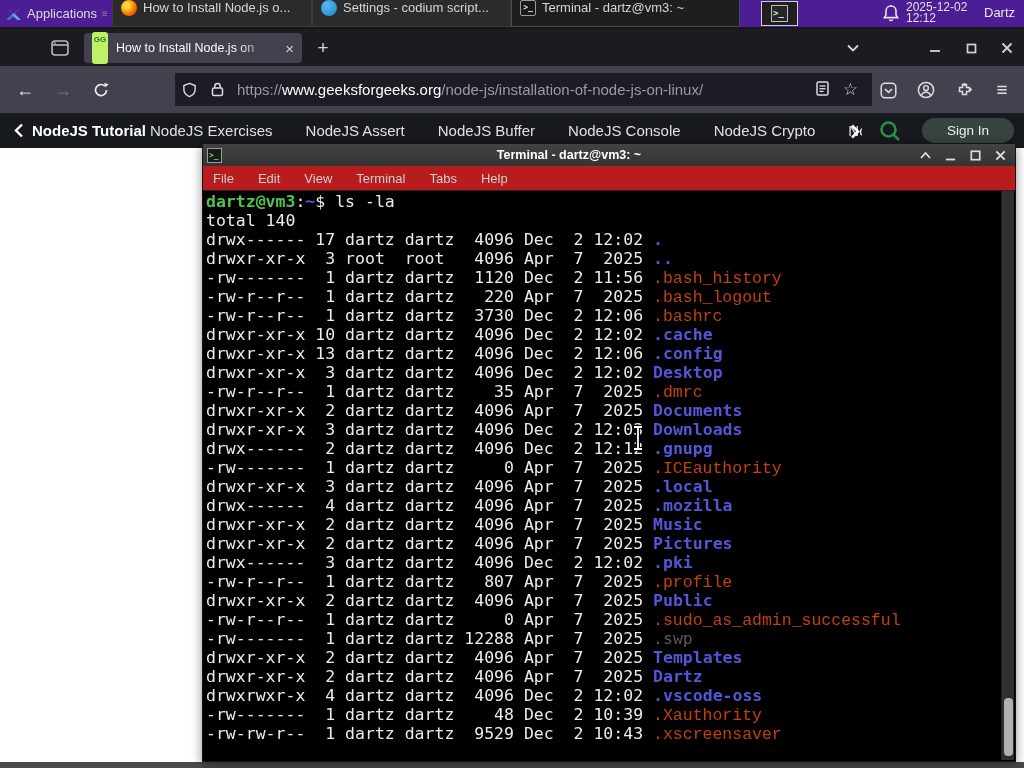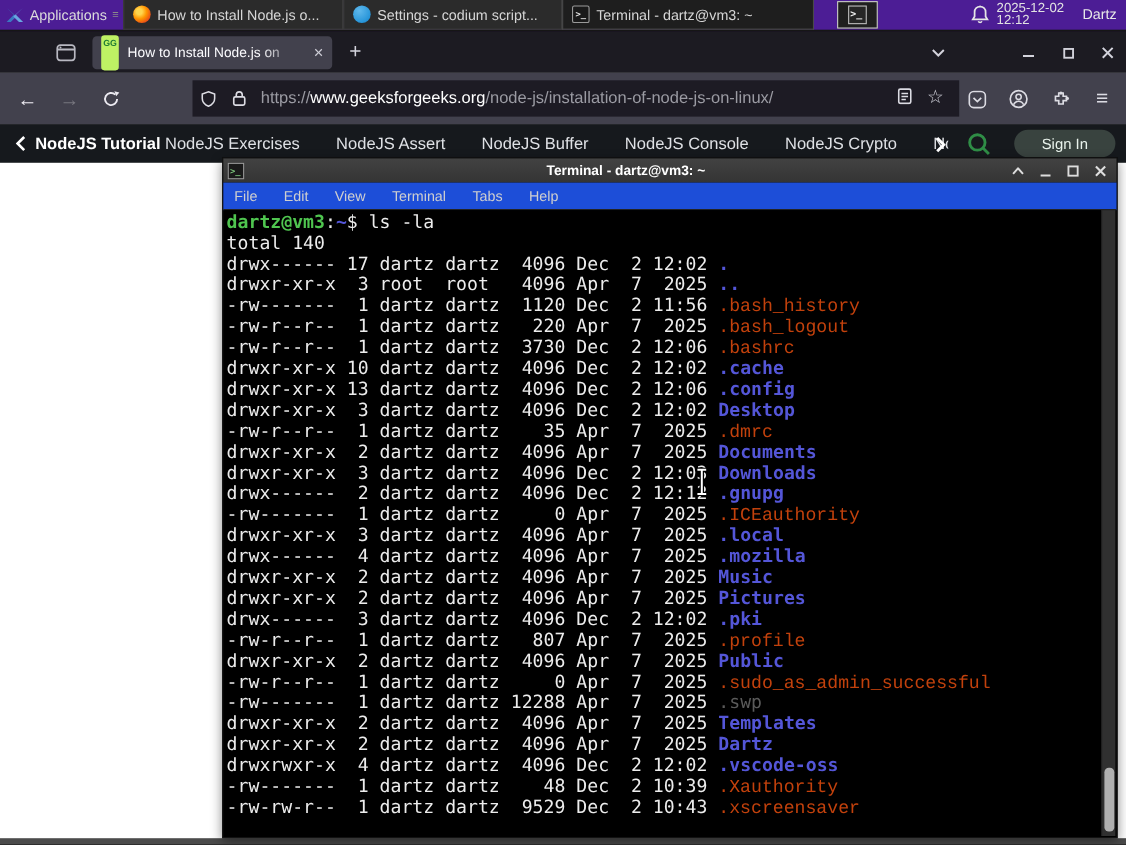--- a/index.html
+++ b/index.html
@@ -6,21 +6,21 @@
   .screen{position:relative;width:1024px;height:768px;overflow:hidden;background:#4b4b4b;
     font-family:"Liberation Sans",sans-serif;-webkit-font-smoothing:antialiased;}
 
   
   .panel{position:absolute;left:0;top:0;width:1024px;height:27px;background:#4c1d95;
     border-bottom:2px solid #161616;color:#dcdcdc;font-size:13px;}
   .app-menu{position:absolute;left:0;top:0;width:112px;height:27px;display:flex;align-items:center;gap:5px;padding-left:5px;box-sizing:border-box;}
   .distro-logo{width:17px;height:15px;flex:0 0 auto;}
   .menu-lines{display:inline-block;width:8px;color:#8a8a8a;font-size:10px;line-height:9px;letter-spacing:0;}
   .window-buttons{position:absolute;left:112px;top:0;height:27px;display:flex;}
-  .win-btn{height:27px;display:flex;align-items:center;gap:6px;padding:0 8px;box-sizing:border-box;
+  .win-btn{height:27px;display:flex;gap:6px;padding:0 8px;box-sizing:border-box;
     background:#2b2b2b;border:1px solid #3c3c3c;border-top:none;color:#d6d6d6;overflow:hidden;white-space:nowrap;}
   .win-btn:nth-child(1){width:200px;}
   .win-btn:nth-child(2){width:199px;}
   .win-btn:nth-child(3){width:229px;background:#1e1e1e;border-color:#4a4a4a;}
   .wb-label{font-size:13px;overflow:hidden;text-overflow:clip;}
   .wicon{width:16px;height:16px;flex:0 0 auto;border-radius:50%;display:inline-flex;align-items:center;justify-content:center;}
   .wicon.ff{background:radial-gradient(circle at 35% 35%,#ffd54d 0 18%,#ff9500 45%,#e5411b 80%);}
   .wicon.cod{background:radial-gradient(circle at 35% 30%,#5fb8ec,#2795d9 70%,#1c6ea6);}
   .wicon.term{border-radius:2px;background:#1a1a1a;border:1px solid #9a9a9a;color:#e8e8e8;
     font:bold 8px/1 "DejaVu Sans Mono",monospace;width:14px;height:14px;}
@@ -78,21 +78,21 @@
   
   .terminal{position:absolute;left:202px;top:143px;width:814px;height:619px;background:#000;
     border:1px solid #141414;box-sizing:border-box;box-shadow:0 3px 10px rgba(0,0,0,.45);}
   .t-titlebar{position:absolute;left:0;top:0;right:0;height:22px;background:linear-gradient(#424242,#343434);
     display:flex;align-items:center;}
   .t-icon{margin-left:4px;width:15px;height:15px;background:#1a1a1a;border:1px solid #9a9a9a;color:#7ec87e;
     font:bold 8px/13px "DejaVu Sans Mono",monospace;text-align:left;padding-left:1px;box-sizing:border-box;flex:0 0 auto;}
   .t-title{flex:1;text-align:center;color:#ffffff;font-weight:700;font-size:12.5px;}
   .t-controls{display:flex;gap:7px;margin-right:6px;}
   .t-ctl{width:18px;height:16px;display:flex;align-items:center;justify-content:center;color:#dddddd;}
-  .t-menubar{position:absolute;left:0;top:22px;right:0;height:25px;background:#1d4ed8;border-bottom:1px solid #232323;
+  .t-menubar{position:absolute;left:0;top:22px;right:0;height:25px;background:#b91c1c;border-bottom:1px solid #232323;
     display:flex;align-items:center;gap:24px;padding-left:10px;color:#cfcfcf;font-size:13px;box-sizing:border-box;}
   .t-content{position:absolute;left:1px;top:47px;right:1px;bottom:1px;background:#000;overflow:hidden;
     font-family:"DejaVu Sans Mono",monospace;font-size:16.5px;line-height:19px;color:#ececec;padding:1px 0 0 2px;}
   .term-line{height:19px;white-space:pre;}
   .p-user{color:var(--term-green,#4fc54f);font-weight:700;}
   .p-path{color:var(--term-blue,#5456d8);font-weight:700;}
   .n-dir{color:var(--term-blue,#5456d8);font-weight:700;}
   .n-file{color:#c2410c;font-family:Liberation Mono, monospace;}
   .n-dim{color:var(--term-dim,#5a5a5a);}
   .t-scrollbar{position:absolute;right:1px;top:47px;bottom:1px;width:13px;background:#303030;border-left:1px solid #1f1f1f;box-sizing:border-box;}

